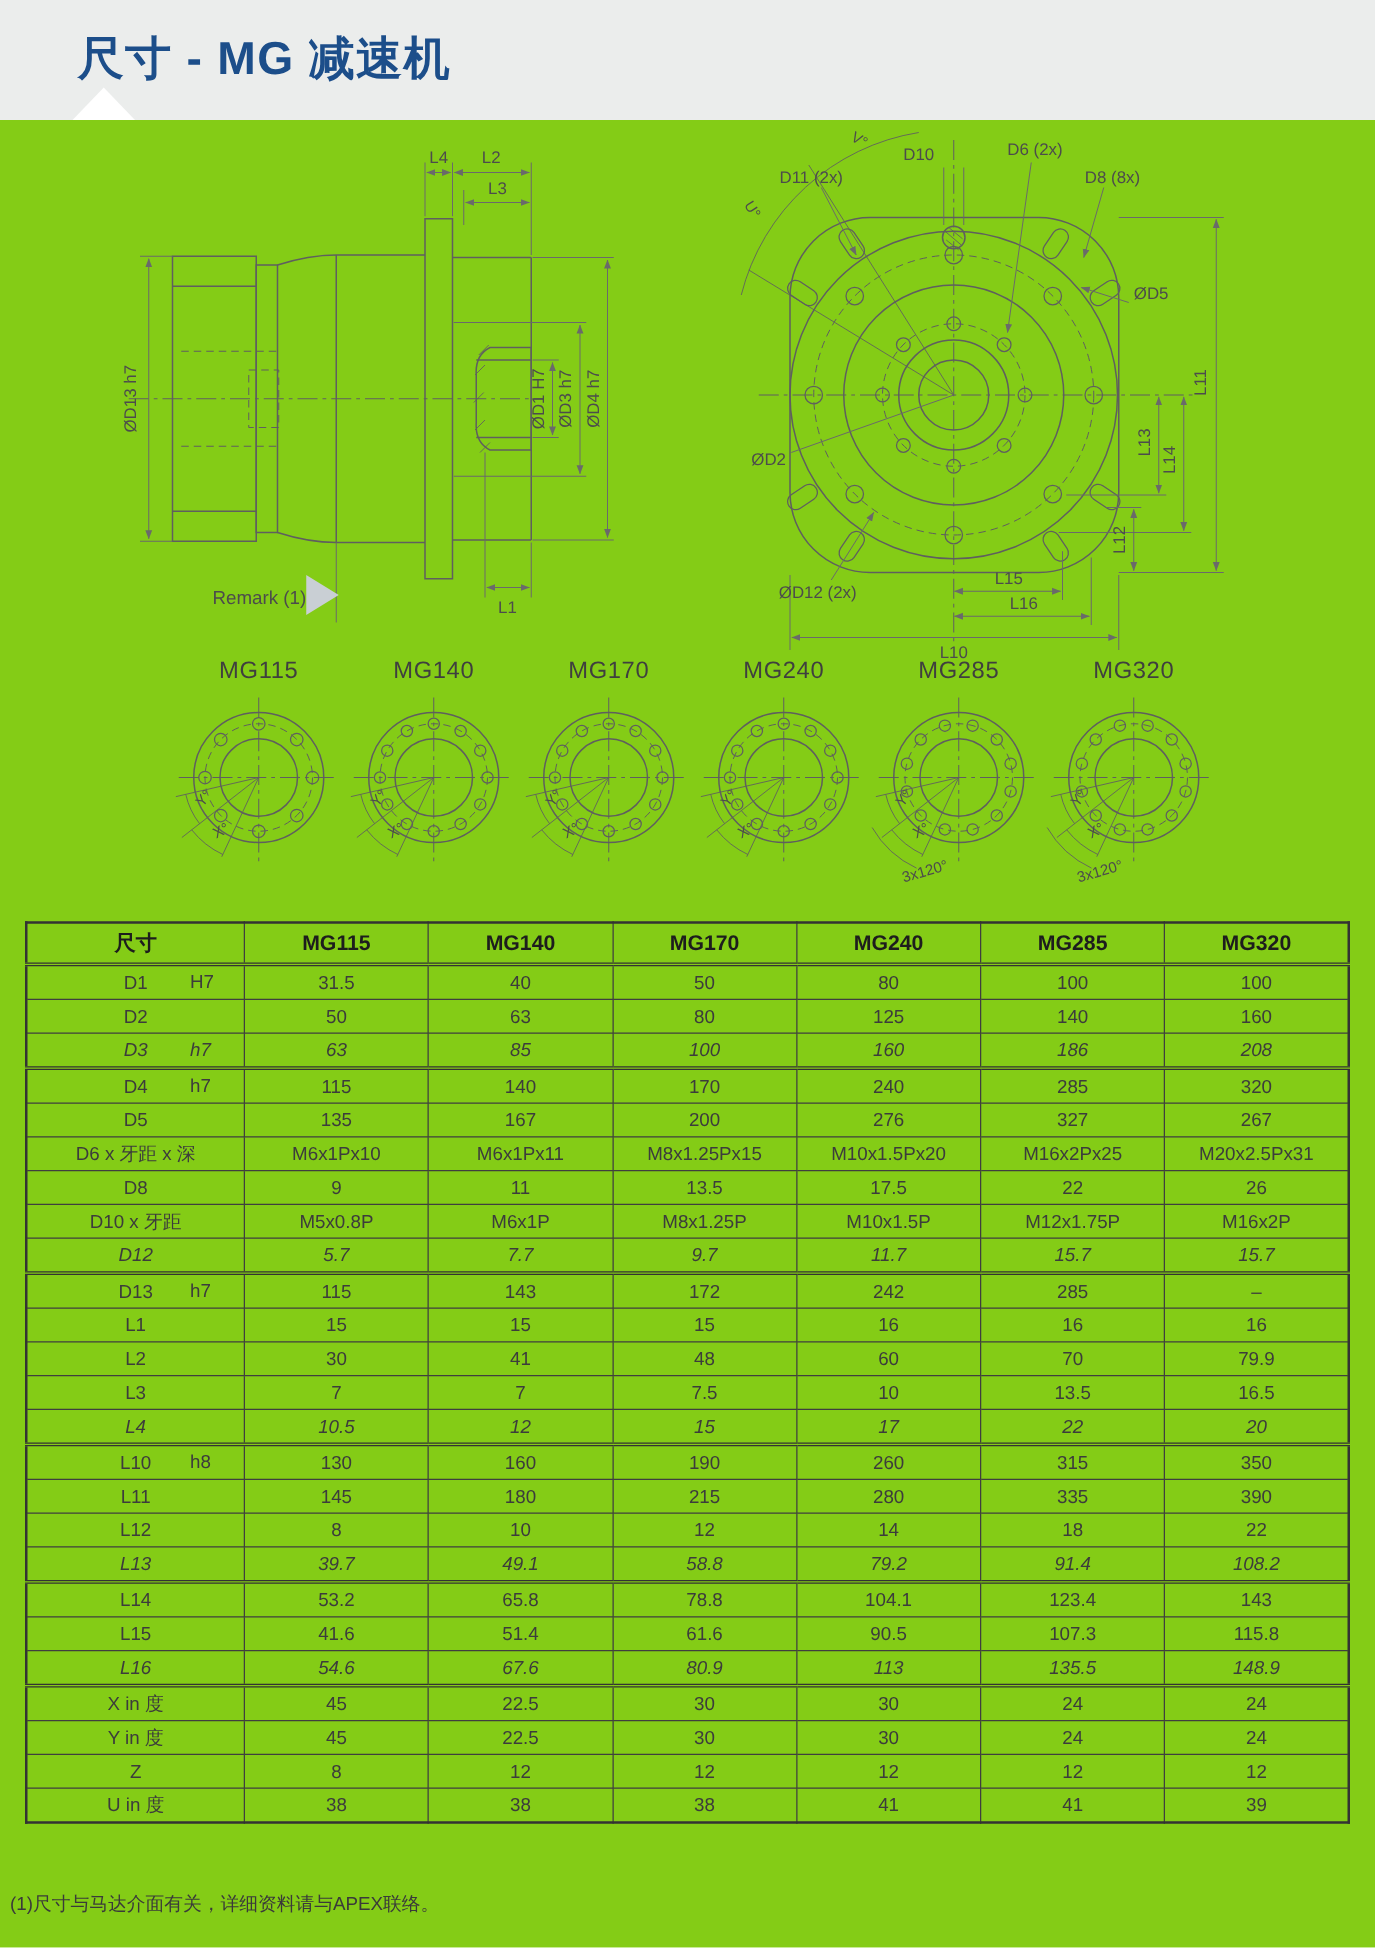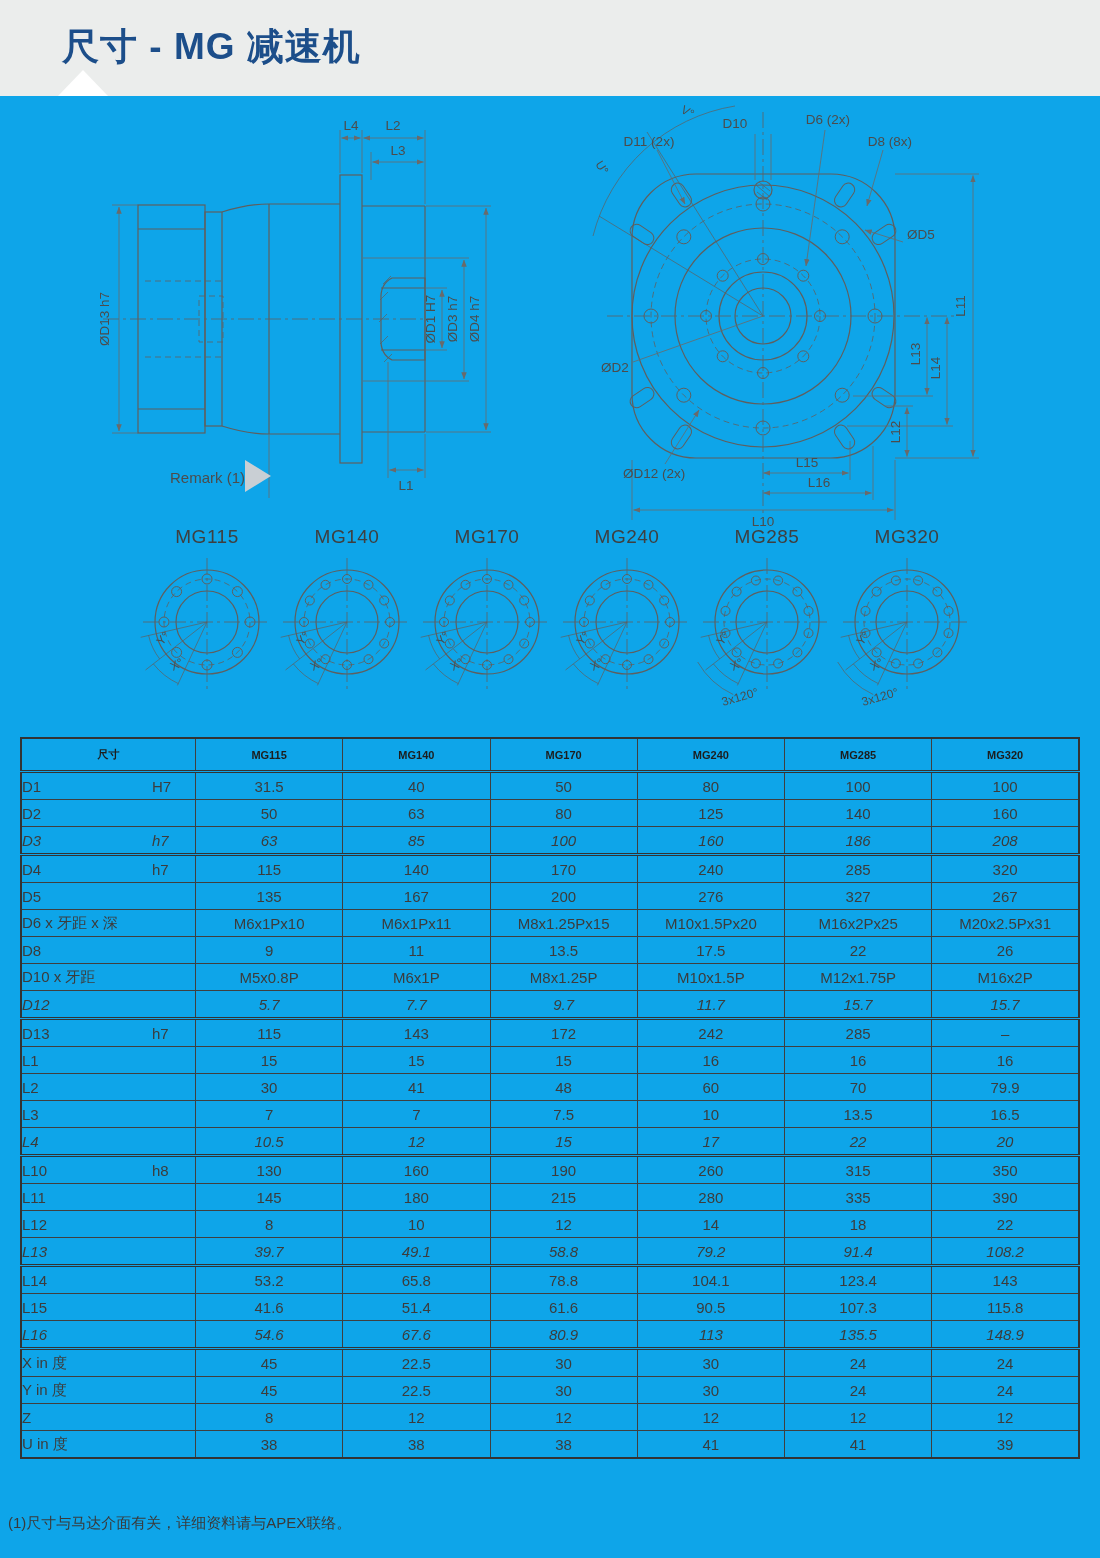--- a/index.html
+++ b/index.html
@@ -1,18 +1,18 @@
 <!DOCTYPE html>
 <html><head>
 <meta charset="utf-8">
 <style>
   html,body { margin:0; padding:0; background:#ffffff; }
   .page {
     position:relative; width:1100px; height:1558px; overflow:hidden;
-    background:#0ea5e9; font-family:"Liberation Sans", sans-serif;
+    background:#84cc16; font-family:"Liberation Sans", sans-serif;
   }
   
   .band { position:absolute; top:0; left:0; width:1100px; height:96px; background:#ebedec; }
   .band h1 {
     position:absolute; left:62px; top:22px; margin:0;
     font-size:37px; font-weight:bold; color:#1c4e8a; letter-spacing:1px;
   }
   .tri {
     position:absolute; left:58px; bottom:0; width:0; height:0;
     border-left:25px solid transparent; border-right:25px solid transparent;
@@ -39,26 +39,26 @@
   .flange { margin:0; width:140px; text-align:center; }
   .flange-title { font-size:19px; color:#3f3f3f; letter-spacing:0.5px; height:24px; }
   
   .dimtable {
     position:absolute; top:737px; left:20px; width:1060px;
     border-collapse:collapse; table-layout:fixed;
     border:2px solid #333333; color:#3c3c3c;
   }
   .dimtable th, .dimtable td { border:1px solid #3f3f3f; padding:0; }
   .dimtable thead th {
-    height:31px; font-size:11px; font-weight:bold; color:#1d1d1d;
+    height:31px; font-size:17px; font-weight:bold; color:#1d1d1d;
     text-align:center; border-bottom:3px double #333333;
   }
   .dimtable thead th:first-child { width:173px; }
   .dimtable tbody th {
-    text-align:left; font-weight:normal; font-size:15px;
+    text-align:center; font-weight:normal; font-size:15px;
     position:relative; height:26px;
   }
   .dimtable tbody th .tol { position:absolute; left:130px; top:50%; transform:translateY(-50%); }
   .dimtable tbody td { text-align:center; font-size:15px; height:26px; }
   .dimtable tr.group-end th, .dimtable tr.group-end td { border-bottom:3px double #333333;font-style:italic; }
   
   .footnote { position:absolute; left:8px; top:1514px; font-size:15px; color:#3a3a3a; }
 </style>
 </head>
 <body>

